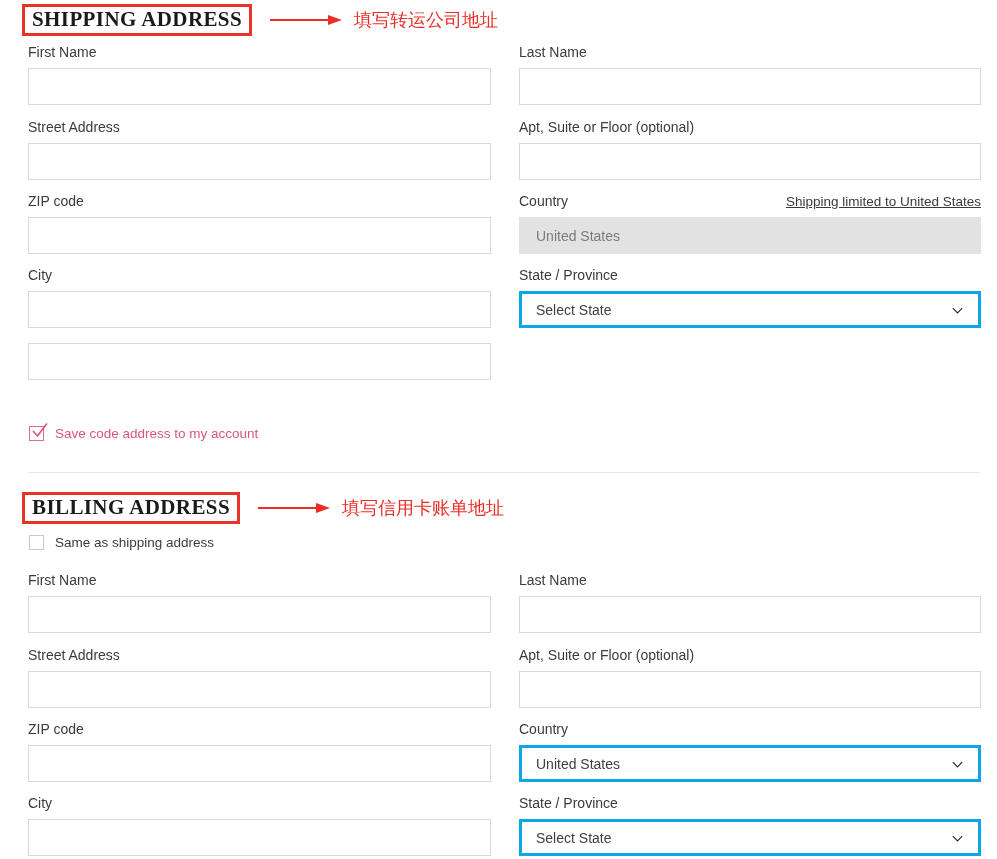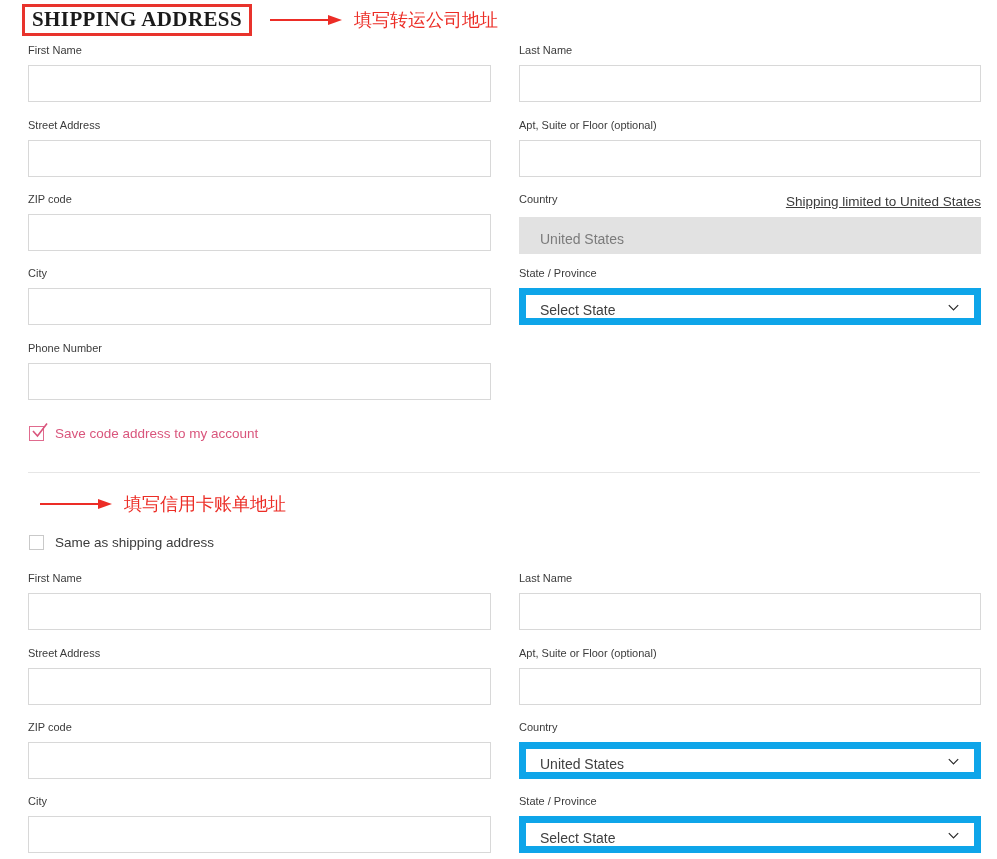--- a/index.html
+++ b/index.html
@@ -44,21 +44,21 @@
     margin-left: 12px;
     color: #ec2d26;
     font-size: 18px;
     white-space: nowrap;
     font-family: "DejaVu Sans", sans-serif;
   }
 
   
   .field { position: absolute; }
   .field-label {
-    font-size: 11px;
+    font-size: 14px;
     color: #3b3b3b;
     line-height: 1;
     margin-bottom: 9px;
     display: block;
     white-space: nowrap;
   }
   .field-hint {
     position: absolute;
     right: 0;
     top: 0;
@@ -81,24 +81,24 @@
     color: #2b2b2b;
     padding: 0 12px;
     outline: none;
     border-radius: 0;
   }
 
   .select-box {
     position: relative;
     width: 100%;
     height: 37px;
-    border: 7px solid #0ea5e9;
+    border: 3px solid #0ea5e9;
     background: #ffffff;
     display: flex;
-    align-items: flex-end;
+    align-items: center;
     padding: 0 14px;
     font-size: 14px;
     color: #404040;
     cursor: pointer;
   }
   .select-box.disabled {
     background: #e2e2e2;
     border-color: #e2e2e2;
     color: #7b7b7b;
     cursor: default;
@@ -205,36 +205,36 @@
     <span class="field-label">State / Province</span>
     <div class="select-box">
       <span>Select State</span>
       <svg class="chev" viewBox="0 0 16 16">
         <polyline points="3,6 8,11 13,6" fill="none" stroke="#2b2b2b" stroke-width="1.3"></polyline>
       </svg>
     </div>
   </div>
 
   <div class="field" style="left:28px; top:343px; width:463px;">
-    <span class="field-label">Phone Number</span>
     <input class="text-input" type="text" value="" style="">
   </div>
 
   <div class="check-row" style="left:29px; top:426px;">
     <span class="cbox checked">
       <svg class="tick" viewBox="0 0 18 18">
         <polyline points="2,8 6.5,13 16,0.5" fill="none" stroke="#d9557c" stroke-width="1.6"></polyline>
       </svg>
     </span>
     <span class="check-label accent">Save code address to my account</span>
   </div>
 
   <div class="divider" style="left:28px; top:472px; width:952px;"></div>
 
   <div class="section-head" style="left:22px; top:492px;">
+    <div class="title-box">BILLING ADDRESS</div>
     <svg class="anno-arrow" width="72" height="14" viewBox="0 0 72 14">
       <line x1="0" y1="7" x2="60" y2="7" stroke="#ec2d26" stroke-width="2"></line>
       <polygon points="58,2 72,7 58,12" fill="#ec2d26"></polygon>
     </svg>
     <div class="anno-text">填写信用卡账单地址</div>
   </div>
 
   <div class="check-row" style="left:29px; top:535px;justify-content:space-between;">
     <span class="cbox"></span>
     <span class="check-label">Same as shipping address</span>

